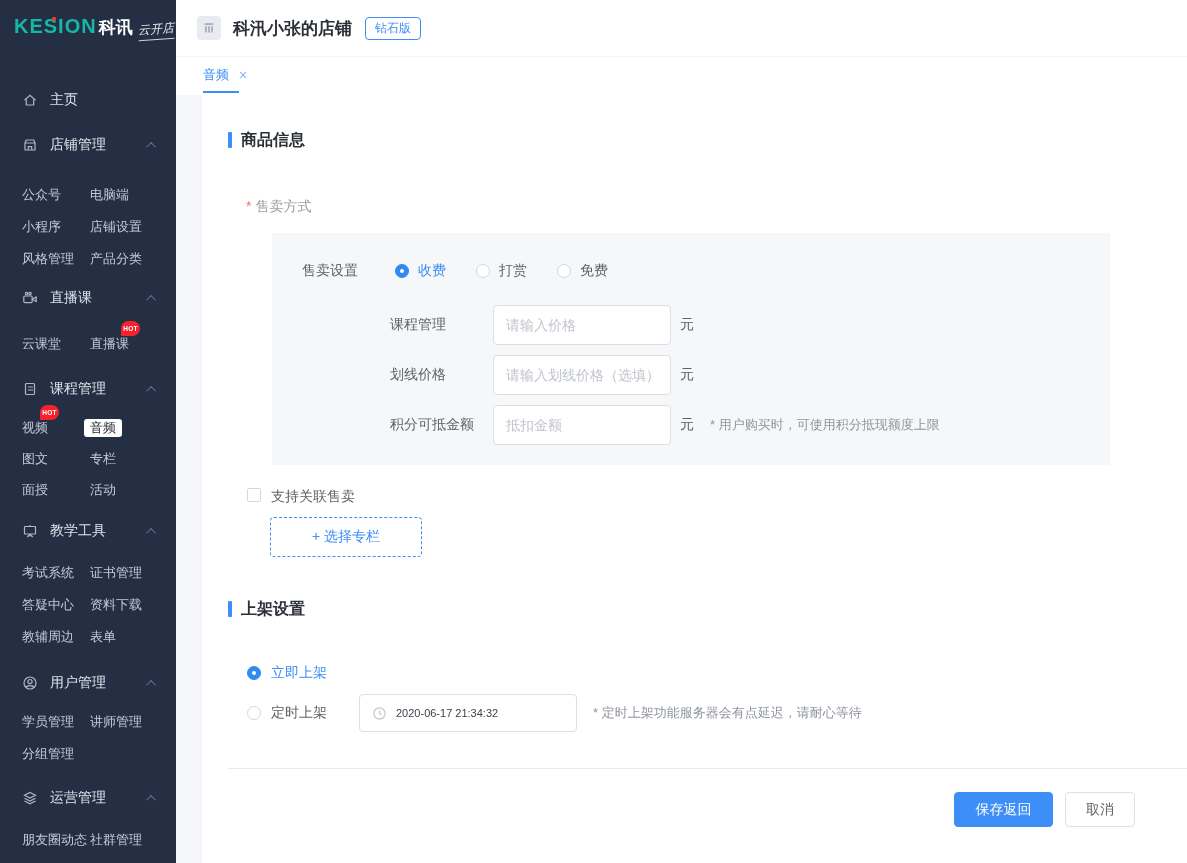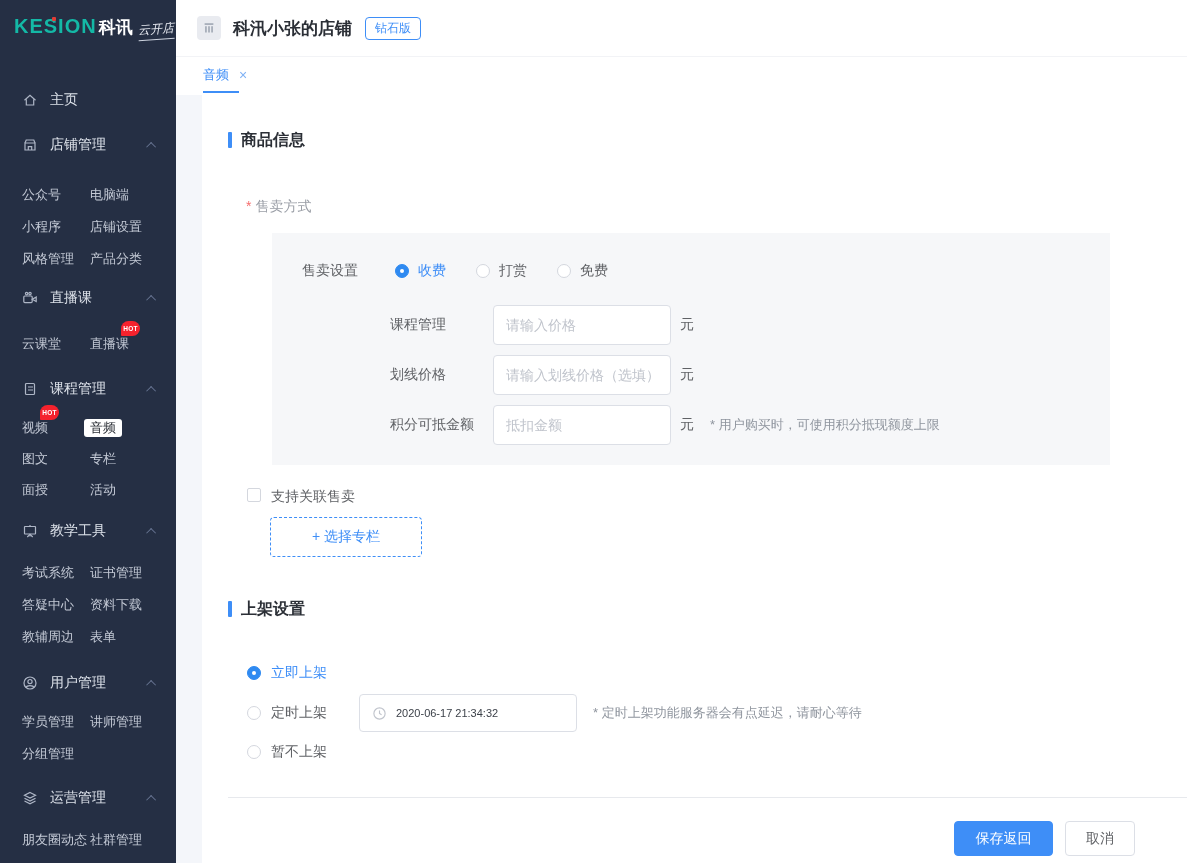--- a/index.html
+++ b/index.html
@@ -316,24 +316,20 @@
             <span class="opt-label">定时上架</span>
             <span class="dt-input">
               <svg width="15" height="15" viewBox="0 0 16 16" fill="none" stroke="#c0c4cc" stroke-width="1.2">
                   <circle cx="8" cy="8" r="6"></circle>
                   <path d="M8 4.8 V8 l2.2 1.4"></path>
                 </svg>
               <span class="dt-value">2020-06-17 21:34:32</span>
             </span>
             <span class="note">* 定时上架功能服务器会有点延迟，请耐心等待</span>
           </div>
-          <div class="shelf-row sr-3">
-            <span class="radio"></span>
-            <span class="opt-label">暂不上架</span>
-          </div>
         </div>
 
         <div class="divider"></div>
 
         <div class="footer-row">
           <button class="btn btn-primary">保存返回</button>
           <button class="btn btn-plain">取消</button>
         </div>
 
       </div>

